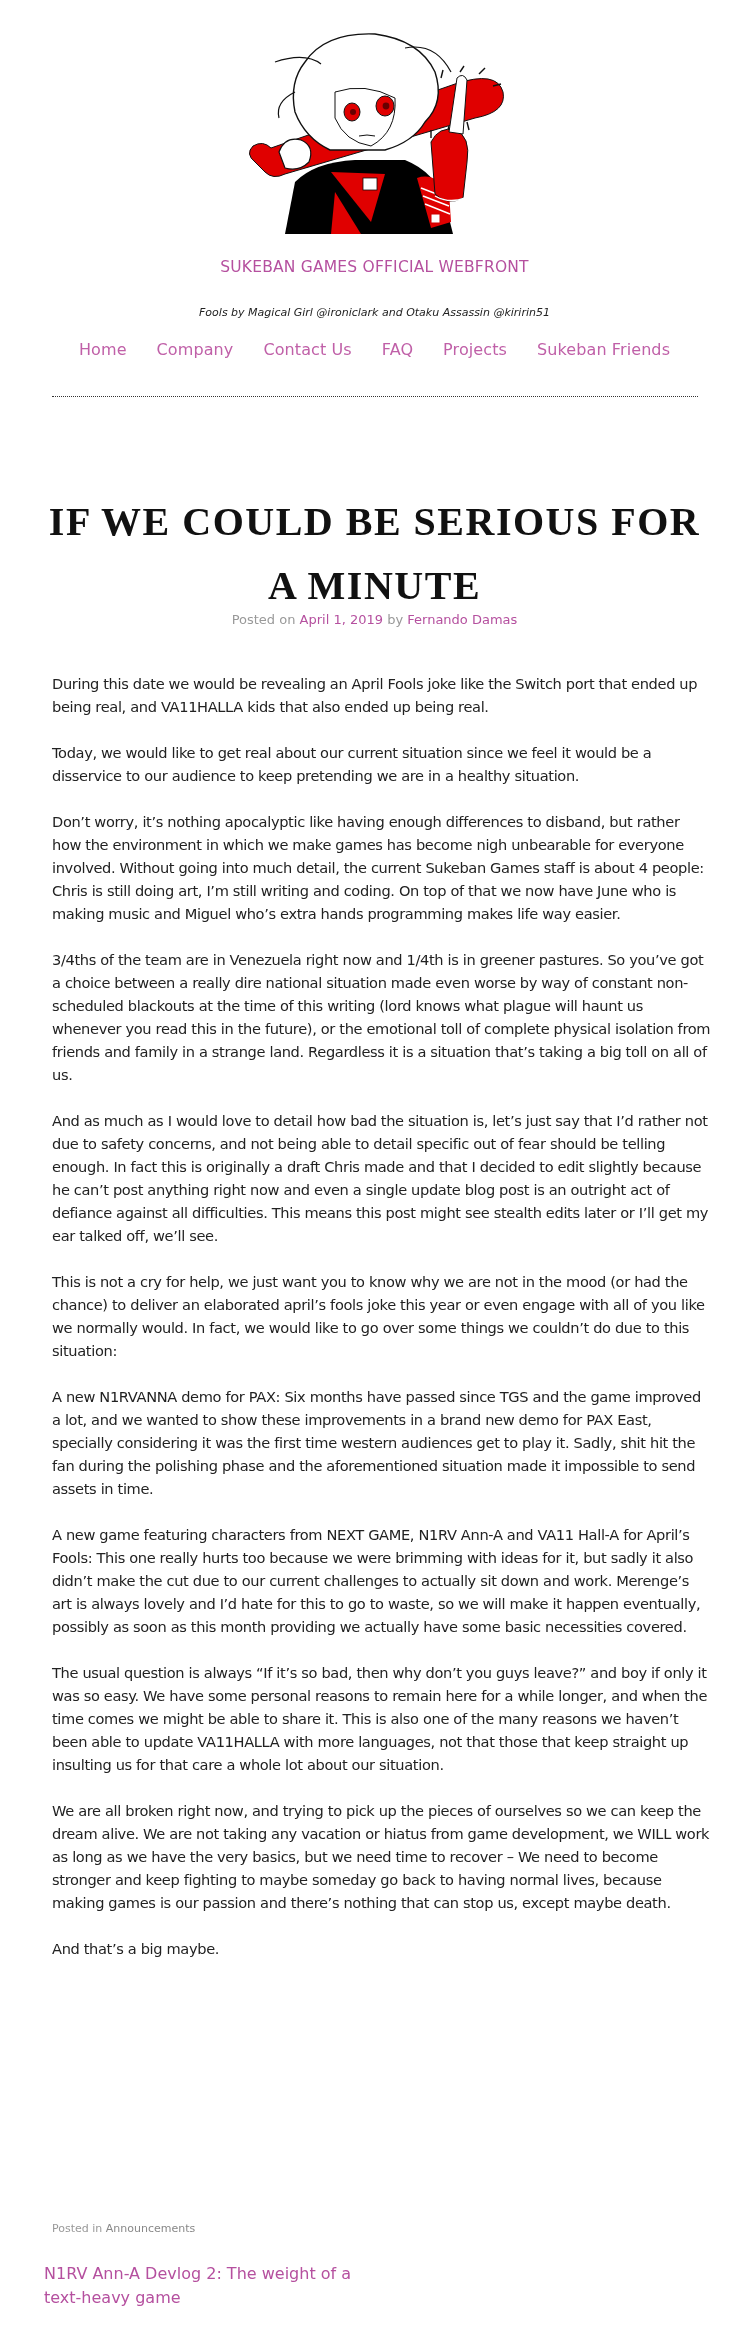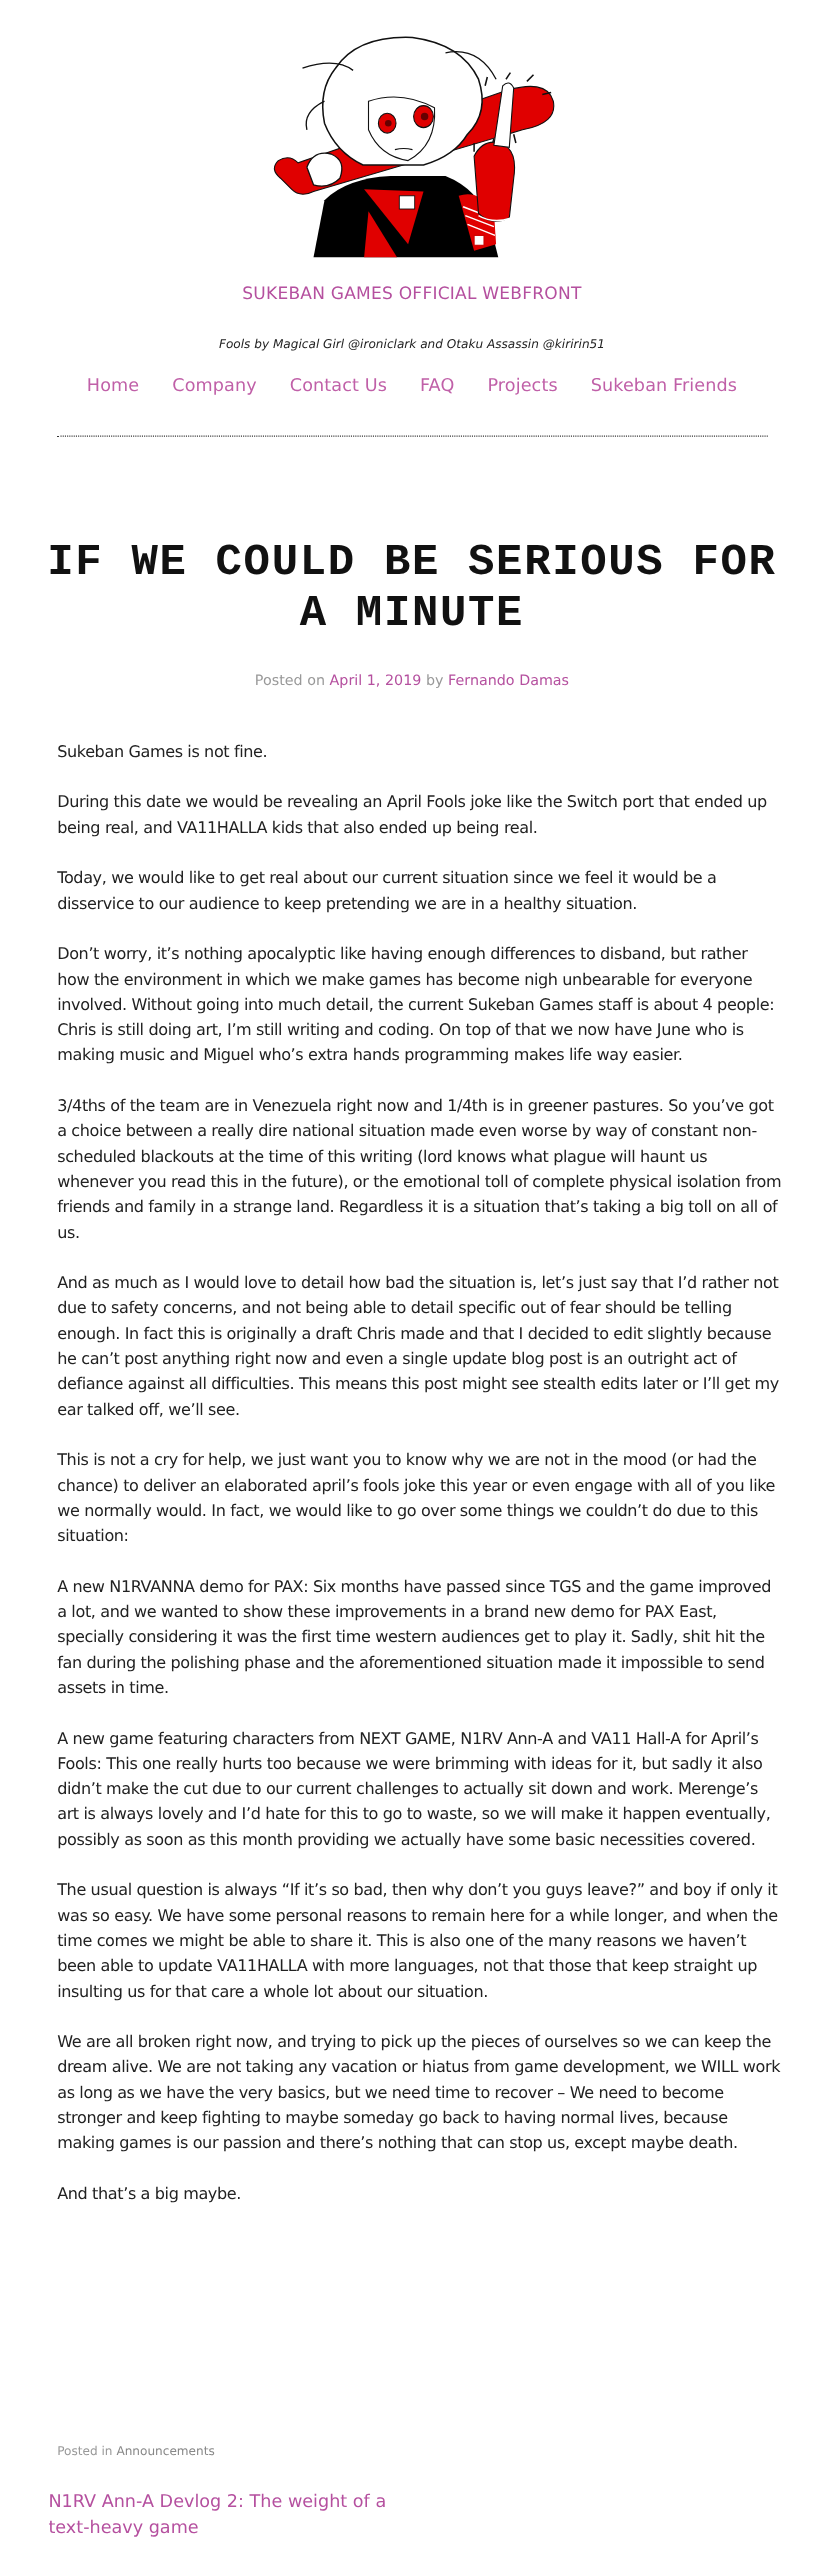--- a/index.html
+++ b/index.html
@@ -49,24 +49,24 @@
     letter-spacing: 0.1px;
   }
   .separator {
     position: absolute; left: 52px; width: 646px; top: 396px;
     border-top: 1px dotted #333;
     height: 0;
   }
   .entry-title {
     position: absolute; left: 30px; right: 30px; top: 490px;
     text-align: center;
-    font-family: Liberation Mono, monospace;
+    font-family: Liberation Serif, serif;
     font-weight: bold;
     font-size: 40px;
-    line-height: 46px;
+    line-height: 64px;
     letter-spacing: 1.5px;
     color: #111;
     margin: 0;
   }
   .meta {
     position: absolute; left: 0; right: 0; top: 612px;
     text-align: center;
     font-size: 13px;
     color: #999;
     font-family: "DejaVu Sans", sans-serif;
@@ -162,21 +162,20 @@
   <h1 class="entry-title">IF WE COULD BE SERIOUS FOR A MINUTE</h1>
 
   <div class="meta">
     <span>Posted on</span>
     <a>April 1, 2019</a>
     <span>by</span>
     <a>Fernando Damas</a>
   </div>
 
   <div class="content">
-    <p>Sukeban Games is not fine.</p>
     <p>During this date we would be revealing an April Fools joke like the Switch port that ended up being real, and VA11HALLA kids that also ended up being real.</p>
     <p>Today, we would like to get real about our current situation since we feel it would be a disservice to our audience to keep pretending we are in a healthy situation.</p>
     <p>Don’t worry, it’s nothing apocalyptic like having enough differences to disband, but rather how the environment in which we make games has become nigh unbearable for everyone involved. Without going into much detail, the current Sukeban Games staff is about 4 people: Chris is still doing art, I’m still writing and coding. On top of that we now have June who is making music and Miguel who’s extra hands programming makes life way easier.</p>
     <p>3/4ths of the team are in Venezuela right now and 1/4th is in greener pastures. So you’ve got a choice between a really dire national situation made even worse by way of constant non-scheduled blackouts at the time of this writing (lord knows what plague will haunt us whenever you read this in the future), or the emotional toll of complete physical isolation from friends and family in a strange land. Regardless it is a situation that’s taking a big toll on all of us.</p>
     <p>And as much as I would love to detail how bad the situation is, let’s just say that I’d rather not due to safety concerns, and not being able to detail specific out of fear should be telling enough. In fact this is originally a draft Chris made and that I decided to edit slightly because he can’t post anything right now and even a single update blog post is an outright act of defiance against all difficulties. This means this post might see stealth edits later or I’ll get my ear talked off, we’ll see.</p>
     <p>This is not a cry for help, we just want you to know why we are not in the mood (or had the chance) to deliver an elaborated april’s fools joke this year or even engage with all of you like we normally would. In fact, we would like to go over some things we couldn’t do due to this situation:</p>
     <p>A new N1RVANNA demo for PAX: Six months have passed since TGS and the game improved a lot, and we wanted to show these improvements in a brand new demo for PAX East, specially considering it was the first time western audiences get to play it. Sadly, shit hit the fan during the polishing phase and the aforementioned situation made it impossible to send assets in time.</p>
     <p>A new game featuring characters from NEXT GAME, N1RV Ann-A and VA11 Hall-A for April’s Fools: This one really hurts too because we were brimming with ideas for it, but sadly it also didn’t make the cut due to our current challenges to actually sit down and work. Merenge’s art is always lovely and I’d hate for this to go to waste, so we will make it happen eventually, possibly as soon as this month providing we actually have some basic necessities covered.</p>
     <p>The usual question is always “If it’s so bad, then why don’t you guys leave?” and boy if only it was so easy. We have some personal reasons to remain here for a while longer, and when the time comes we might be able to share it. This is also one of the many reasons we haven’t been able to update VA11HALLA with more languages, not that those that keep straight up insulting us for that care a whole lot about our situation.</p>
     <p>We are all broken right now, and trying to pick up the pieces of ourselves so we can keep the dream alive. We are not taking any vacation or hiatus from game development, we WILL work as long as we have the very basics, but we need time to recover – We need to become stronger and keep fighting to maybe someday go back to having normal lives, because making games is our passion and there’s nothing that can stop us, except maybe death.</p>

